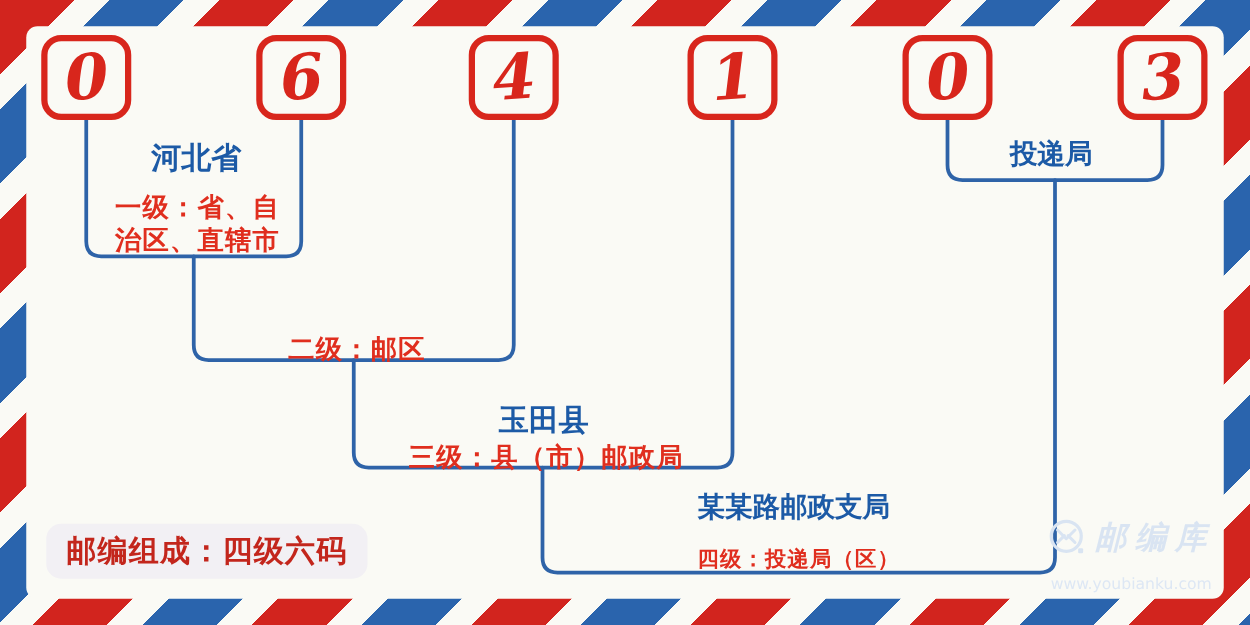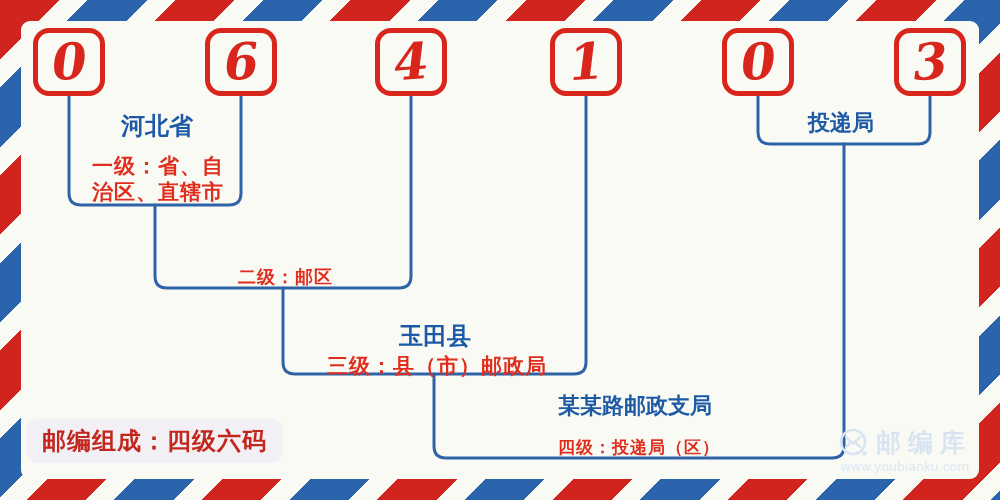--- a/index.html
+++ b/index.html
@@ -36,40 +36,40 @@
   .name-label{
     position:absolute;color:#1c5aa6;
     font-family:Liberation Mono, monospace;font-weight:bold;
     text-align:center;
   }
   .level-label{
     position:absolute;color:#e02e1e;font-weight:bold;
     text-align:center;letter-spacing:1px;margin-top:12px;
   }
   .badge{
-    position:absolute;left:26px;top:419px;height:44px;
+    position:absolute;left:37px;top:419px;height:44px;
     background:#f2f0f4;border-radius:12px;
     display:flex;align-items:center;justify-content:center;
     padding:0 16px;
   }
   .badge-text{
     font-family:"DejaVu Serif",serif;font-weight:bold;
     font-size:24px;color:#c3261c;letter-spacing:1px;white-space:nowrap;
   }
   .brand{
     position:absolute;right:30px;bottom:26px;width:130px;
     display:flex;flex-direction:column;align-items:center;
     color:#d9e4f2;
   }
   .brand-row{display:flex;align-items:center;gap:6px;}
   .brand-name{
     font-size:25px;font-weight:bold;letter-spacing:7px;
-    color:#d9e4f2;white-space:nowrap;
+    color:#d9e4f2;white-space:nowrap;font-style:italic;
   }
-  .brand-url{font-size:12.5px;color:#dde7f4;margin-top:0;white-space:nowrap;}
+  .brand-url{font-size:12.5px;color:#dde7f4;margin-top:13px;white-space:nowrap;}
 </style>
 </head>
 <body>
 
 <div class="frame">
   <div class="inner-panel"></div>
 
   <div class="content">
 
     <svg class="connector-svg" width="1000" height="500" viewBox="0 0 1000 500">
@@ -97,21 +97,21 @@
     <div class="digit-box" style="left:722px">
       <span class="digit">0</span>
     </div>
     <div class="digit-box" style="left:894px">
       <span class="digit">3</span>
     </div>
 
     <div class="name-label" style="left:77px;top:110px;width:160px;font-size:24px">河北省</div>
     <div class="level-label" style="left:87px;top:141px;width:142px;font-size:21px;line-height:26px">一级：省、自治区、直辖市</div>
 
-    <div class="level-label" style="left:213px;top:253px;width:145px;font-size:18px">二级：邮区</div>
+    <div class="level-label" style="left:213px;top:253px;width:145px;font-size:21px">二级：邮区</div>
 
     <div class="name-label" style="left:355px;top:320px;width:160px;font-size:24px">玉田县</div>
     <div class="level-label" style="left:322px;top:340px;width:230px;font-size:21px">三级：县（市）邮政局</div>
 
     <div class="name-label" style="left:545px;top:391px;width:180px;font-size:22px">某某路邮政支局</div>
     <div class="level-label" style="left:530px;top:424px;width:218px;font-size:17px">四级：投递局（区）</div>
 
     <div class="name-label" style="left:781px;top:108px;width:120px;font-size:22px">投递局</div>
 
     <div class="badge">

